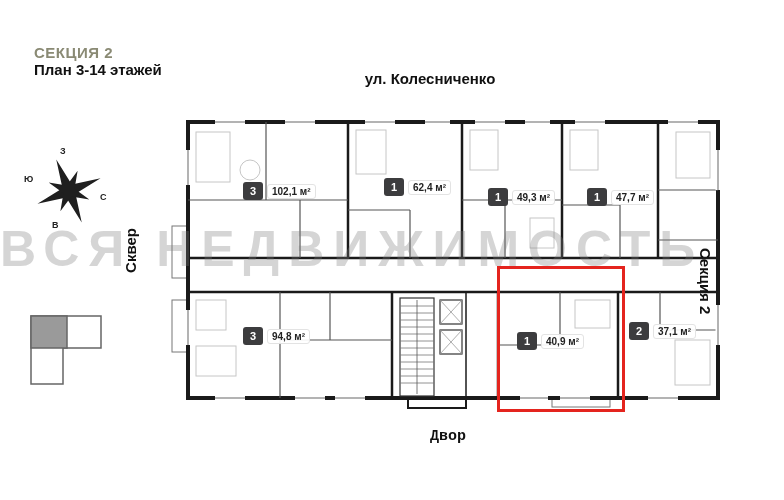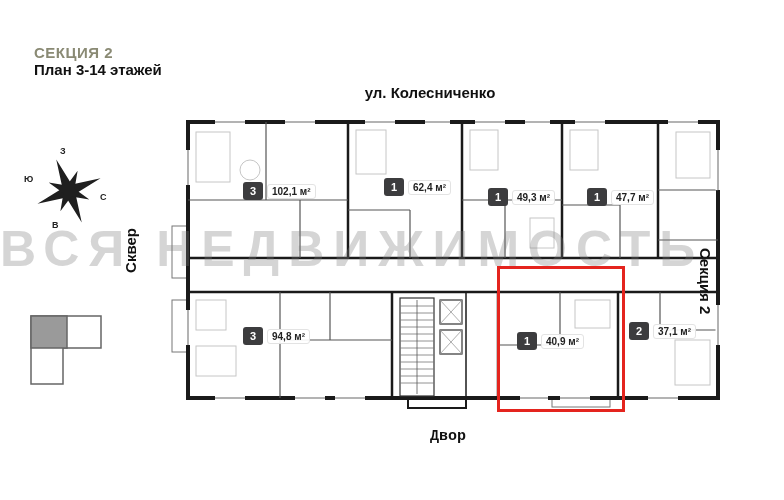--- a/index.html
+++ b/index.html
@@ -6,21 +6,21 @@
   .page{position:relative;width:784px;height:500px;background:#ffffff;overflow:hidden;
         font-family:"Liberation Sans",sans-serif;}
 
   
   .hdr{position:absolute;left:34px;top:44px;z-index:8;}
   .section-title{color:#8a8a74;font-size:15px;font-weight:bold;letter-spacing:.5px;}
   .plan-subtitle{color:#111;font-size:15px;font-weight:bold;margin-top:0;}
 
   
   .lbl{position:absolute;color:#111;font-size:15px;font-weight:bold;z-index:8;white-space:nowrap;}
-  .lbl-top{left:330px;top:84px;width:200px;text-align:center;}
+  .lbl-top{left:330px;top:70px;width:200px;text-align:center;}
   .lbl-bottom{left:398px;top:428px;width:100px;text-align:center;font-family:Liberation Mono, monospace;}
   .lbl-left{left:108px;top:242px;transform:rotate(-90deg);transform-origin:center;}
   .lbl-right{left:714px;top:248px;transform:rotate(90deg);transform-origin:left top;}
 
   
   .watermark{position:absolute;left:0;top:220px;width:684px;text-align:center;
              font-size:50px;font-weight:bold;letter-spacing:9px;color:rgba(125,125,125,.32);
              white-space:nowrap;z-index:6;pointer-events:none;}
 
   

